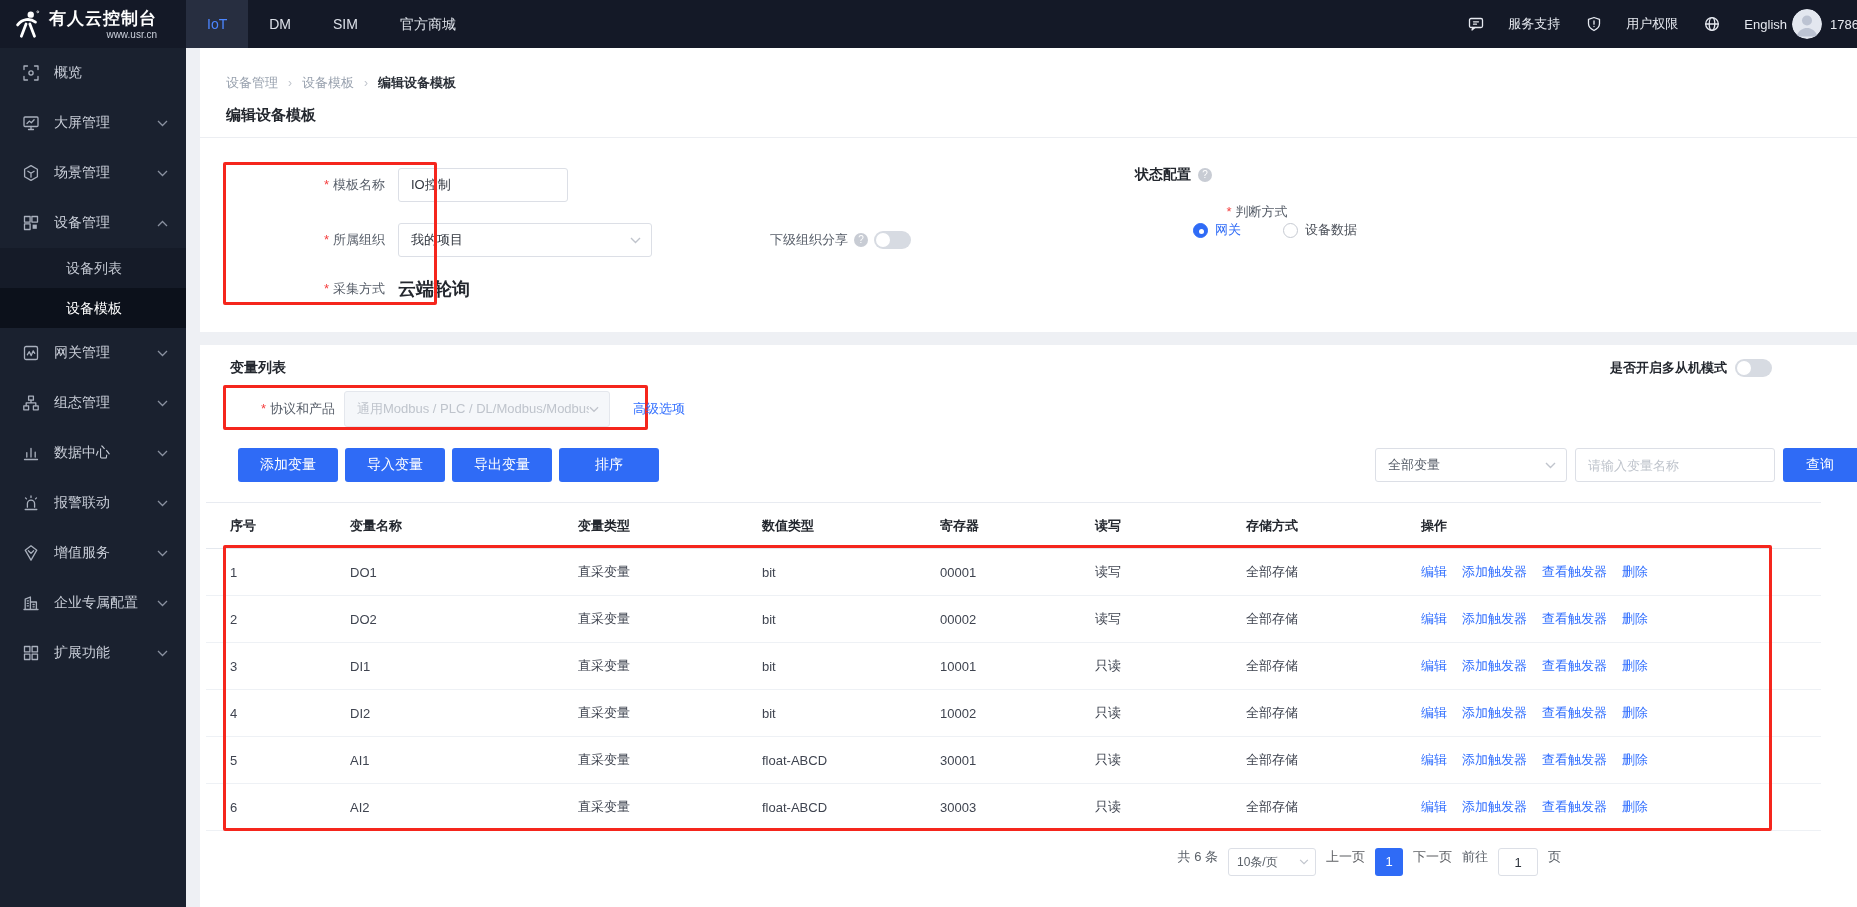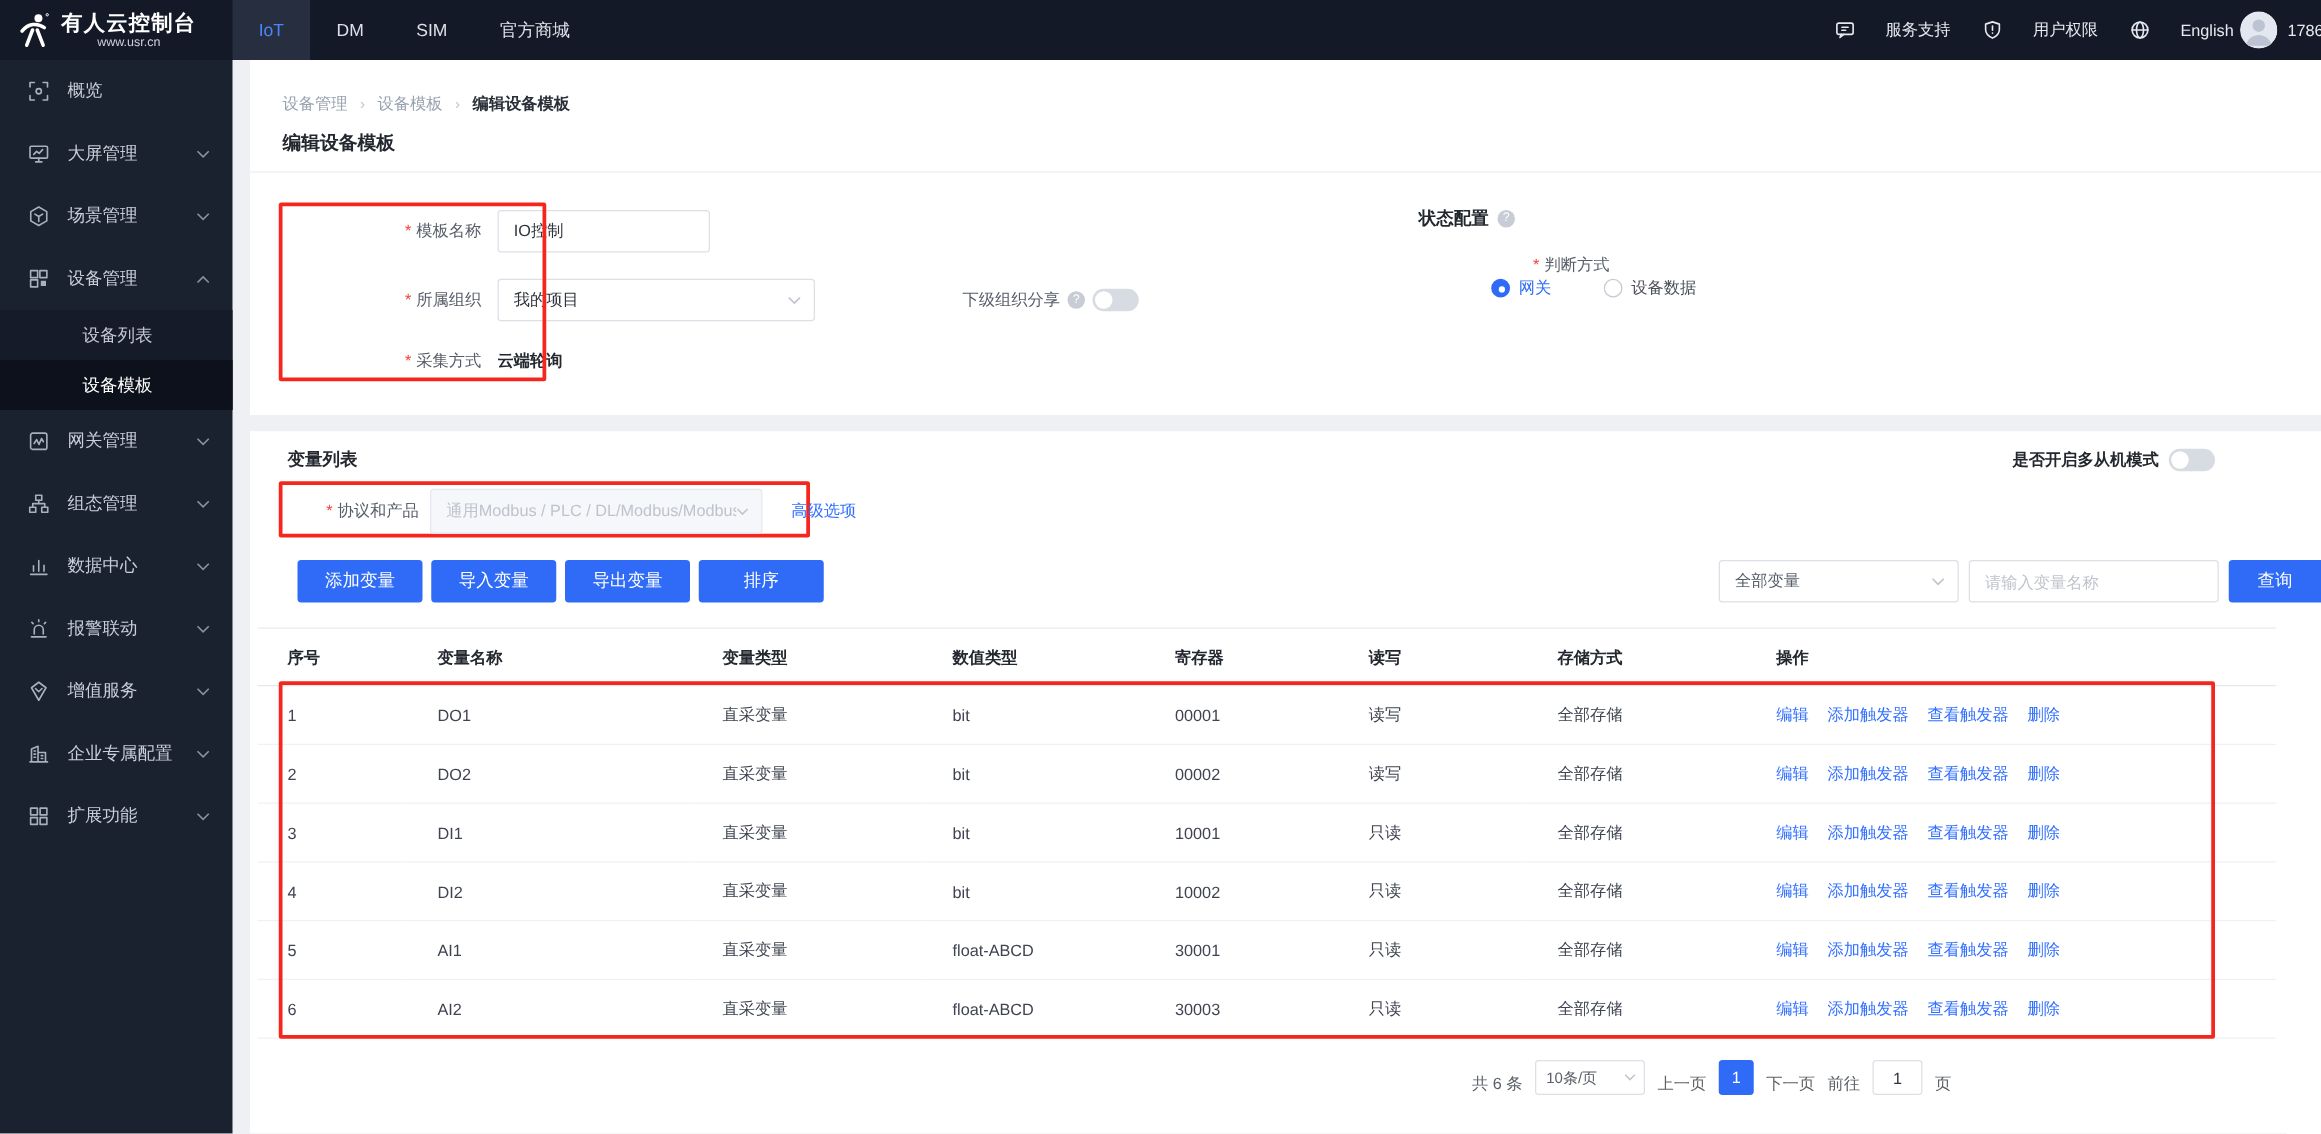--- a/index.html
+++ b/index.html
@@ -5,21 +5,21 @@
   * { margin:0; padding:0; box-sizing:border-box; }
   html,body { background:#eef0f4; }
   body { font-family:"Liberation Sans","DejaVu Sans",sans-serif; }
   .app { position:relative; width:1857px; height:907px; overflow:hidden; background:#eef0f4; }
 
   
   .topbar { position:relative; height:48px; background:#141927; display:flex; align-items:center; color:#e6e9f0; }
   .logo { width:186px; flex:none; display:flex; align-items:center; gap:7px; padding-left:12px; cursor:pointer; }
   .logo-icn { width:30px; height:30px; flex:none; display:inline-flex; }
   .logo-title { font-size:17px; font-weight:bold; color:#ffffff; letter-spacing:1px; line-height:19px; }
-  .logo-sub { font-size:10px; color:#ccd1dc; text-align:center; margin-top:1px; }
+  .logo-sub { font-size:10px; color:#ccd1dc; text-align:right; margin-top:1px; }
   .top-tabs { display:flex; height:48px; }
   .tab { padding:0 21px; line-height:48px; font-size:14px; color:#dde1e9; cursor:pointer; }
   .tab.active { background:#272e40; color:#4c86ff; }
   .top-right { position:absolute; right:70px; top:0; height:48px; display:flex; align-items:center; gap:26px; font-size:13px; }
   .hr-item { display:flex; align-items:center; gap:24px; cursor:pointer; white-space:nowrap; }
   .icn { display:inline-flex; }
   .icn svg { display:block; }
   .account { position:absolute; left:1792px; top:9px; display:flex; align-items:center; gap:8px; width:90px; }
   .avatar { width:30px; height:30px; flex:none; border-radius:50%; overflow:hidden; cursor:pointer; }
   .account-num { font-size:13px; color:#e6e9f0; white-space:nowrap; }
@@ -56,21 +56,21 @@
   .req { color:#f53f3f; margin-right:4px; }
   .text-input { width:170px; height:34px; border:1px solid #dcdfe6; border-radius:3px; padding:0 12px; font-size:13px; color:#2f343d; outline:none; font-family:inherit; }
   .select { height:34px; border:1px solid #dcdfe6; border-radius:3px; display:flex; align-items:center; justify-content:space-between; padding:0 10px 0 12px; font-size:13px; color:#2f343d; cursor:pointer; background:#fff; }
   .org-select { width:254px; }
   .chev { color:#c0c4cc; display:inline-flex; }
   .share-group { display:flex; align-items:center; margin-left:118px; gap:6px; font-size:13px; color:#565d68; white-space:nowrap; }
   .help-icon { width:14px; height:14px; border-radius:50%; background:#c8ccd4; color:#fff; font-size:10px; text-align:center; line-height:14px; flex:none; cursor:pointer; }
   .help-icon::after { content:"?"; }
   .toggle { width:37px; height:18px; border-radius:9px; background:#d7dbe2; position:relative; flex:none; cursor:pointer; }
   .toggle::after { content:""; position:absolute; width:14px; height:14px; background:#fff; border-radius:50%; top:2px; left:2px; }
-  .collect-value { font-size:13px; font-weight:bold; color:#23272e;text-align:right; }
+  .collect-value { font-size:18px; font-weight:bold; color:#23272e;text-align:right; }
 
   .status-config { position:absolute; left:935px; top:118px; }
   .sc-title-row { display:flex; align-items:center; gap:7px; }
   .sc-title { font-size:14px; font-weight:bold; color:#23272e; }
   .judge-row { display:flex; align-items:center; margin:19px 0 0 22px;flex-direction:column; }
   .judge-label { font-size:13px; color:#565d68; white-space:nowrap; }
   .judge-options { display:flex; gap:42px; margin-left:36px; }
   .radio-opt { display:flex; align-items:center; gap:7px; cursor:pointer; font-size:13px; color:#4a4f58; }
   .radio { width:15px; height:15px; border-radius:50%; border:1px solid #c6cad2; background:#fff; position:relative; flex:none; }
   .radio-opt.selected .radio { background:#2f6bf6; border-color:#2f6bf6; }
@@ -100,21 +100,21 @@
   .search-input { width:200px; height:34px; border:1px solid #dcdfe6; border-radius:3px; padding:0 12px; font-size:13px; color:#2f343d; outline:none; margin-left:8px; font-family:inherit; }
   .search-input::placeholder { color:#bfc4cc; }
   .search-btn { width:74px; min-width:74px; margin-left:8px; border-radius:3px 0 0 3px; }
 
   table.var-table { border-collapse:collapse; table-layout:fixed; width:1615px; margin:20px 0 0 6px; }
   .var-table th { height:46px; text-align:left; padding:0 8px 0 24px; font-size:13px; color:#23272e; font-weight:bold; border-top:1px solid #e8ebf1; border-bottom:1px solid #e4e8ee; white-space:nowrap; }
   .var-table td { height:47px; padding:0 8px 0 24px; font-size:13px; color:#3f4450; border-bottom:1px solid #eef1f5; white-space:nowrap; overflow:hidden; }
   .act-link { color:#3370ff; cursor:pointer; margin-right:15px; }
   .act-link:last-child { margin-right:0; }
 
-  .pagination { display:flex; align-items:flex-end; justify-content:flex-end; margin:17px 296px 0 0; font-size:13px; color:#5a6068; gap:10px; }
+  .pagination { display:flex; align-items:flex-start; justify-content:flex-end; margin:17px 296px 0 0; font-size:13px; color:#5a6068; gap:10px; }
   .pg-select { width:88px; height:28px; font-size:12px; color:#5a6068; padding:0 6px 0 8px; }
   .pg-btn { cursor:pointer; color:#606266; }
   .pg-current { width:28px; height:28px; background:#2f6bf6; color:#fff; border-radius:3px; text-align:center; line-height:28px; font-size:13px; cursor:default; }
   .pg-goto-input { width:40px; height:28px; border:1px solid #dcdfe6; border-radius:3px; text-align:center; font-size:13px; color:#2f343d; outline:none; font-family:inherit; }
 </style>
 </head>
 <body>
 
 <div class="app">
 

